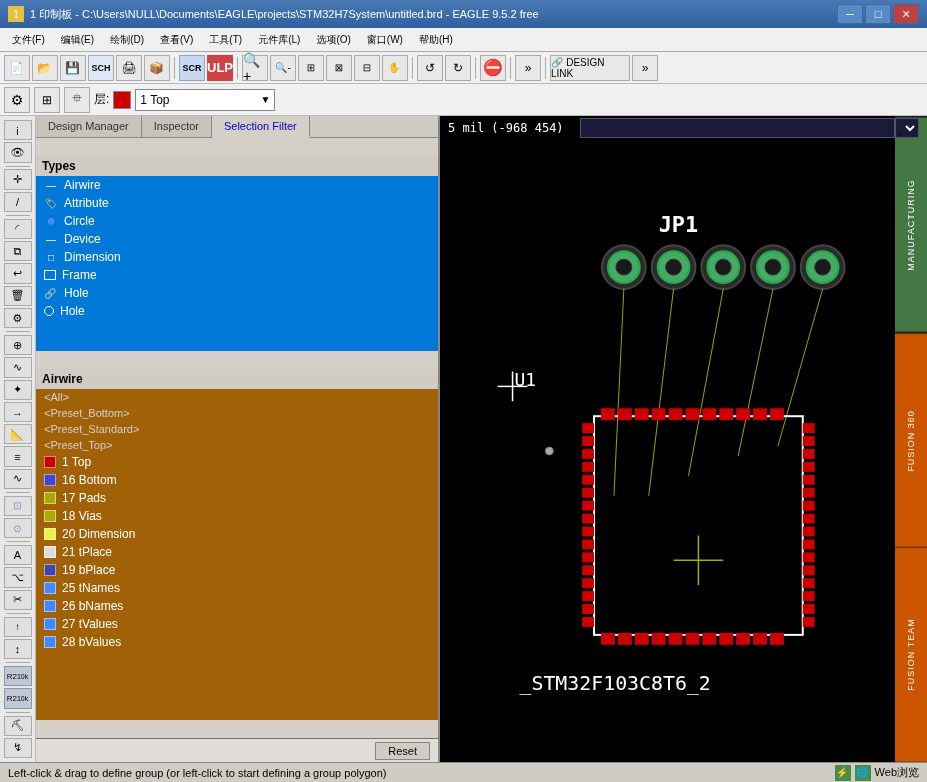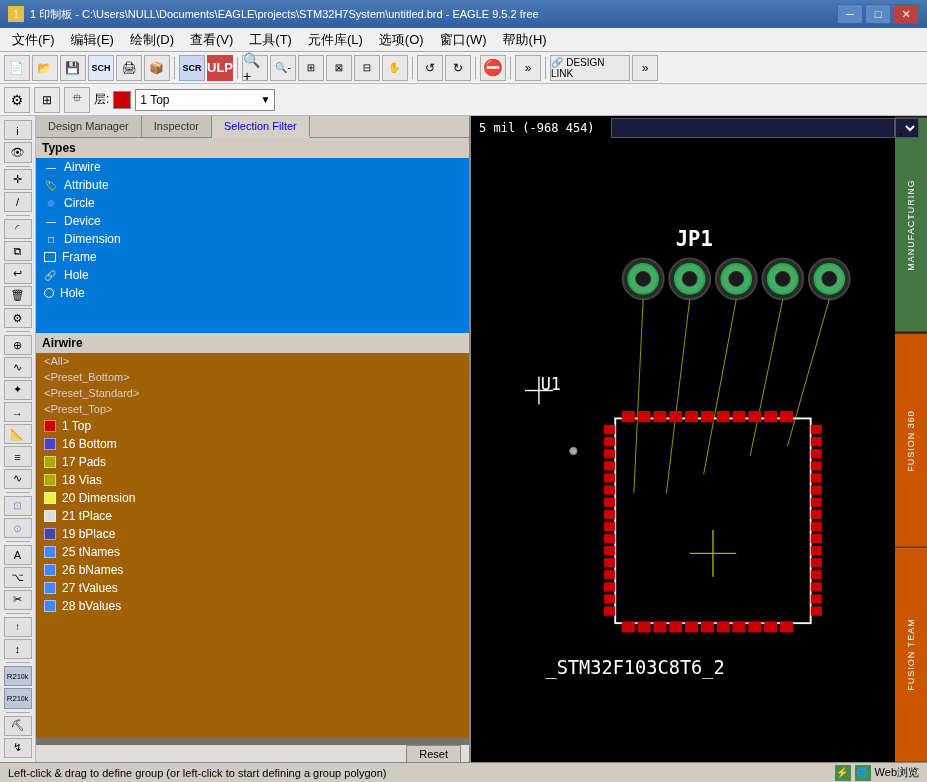--- a/index.html
+++ b/index.html
@@ -23,21 +23,21 @@
     .title-btn.close { background: #c04040; }
 
     
     #menubar {
       height: 24px;
       background: #f0f0f0;
       display: flex;
       align-items: center;
       padding: 0 4px;
       border-bottom: 1px solid #aaa;
-      font-size: 13px;
+      font-size: 10px;
     }
     .menu-item { padding: 2px 8px; cursor: pointer; color: #000; }
 
     
     #toolbar1 {
       height: 32px;
       background: #f0f0f0;
       display: flex;
       align-items: center;
       padding: 2px 4px;
@@ -109,25 +109,26 @@
       background: #e0e0e0;
       border: 1px solid #aaa;
       cursor: pointer;
       display: flex; align-items: center; justify-content: center;
       font-size: 11px;
     }
     .ltb-sep { width: 24px; height: 1px; background: #aaa; margin: 1px 0; }
 
     
     #panel {
-      width: 435px;
+      width: 404px;
       background: #d4d0c8;
       display: flex;
       flex-direction: column;
       border-right: 2px solid #888;
+      gap: 18px;
     }
 
     
     #panel-tabs {
       display: flex;
       background: #d0ccc4;
       border-bottom: 1px solid #888;
     }
     .panel-tab {
       padding: 4px 12px;
@@ -186,21 +187,21 @@
       font-size: 12px;
       gap: 6px;
     }
     .layer-color-dot { width: 12px; height: 12px; border: 1px solid rgba(255,255,255,0.5); flex-shrink: 0; }
     .layer-preset { color: #d0d0d0; font-size: 11px; padding: 2px 8px; }
 
     
     #reset-btn {
       height: 24px;
       background: #e0ddd8;
-      border-top: 7px solid #737373;
+      border-top: 1px solid #737373;
       display: flex;
       align-items: center;
       justify-content: flex-end;
       padding-right: 8px;
     }
     #reset-button {
       padding: 2px 12px;
       background: #d0ccc4;
       border: 1px solid #888;
       cursor: pointer;

